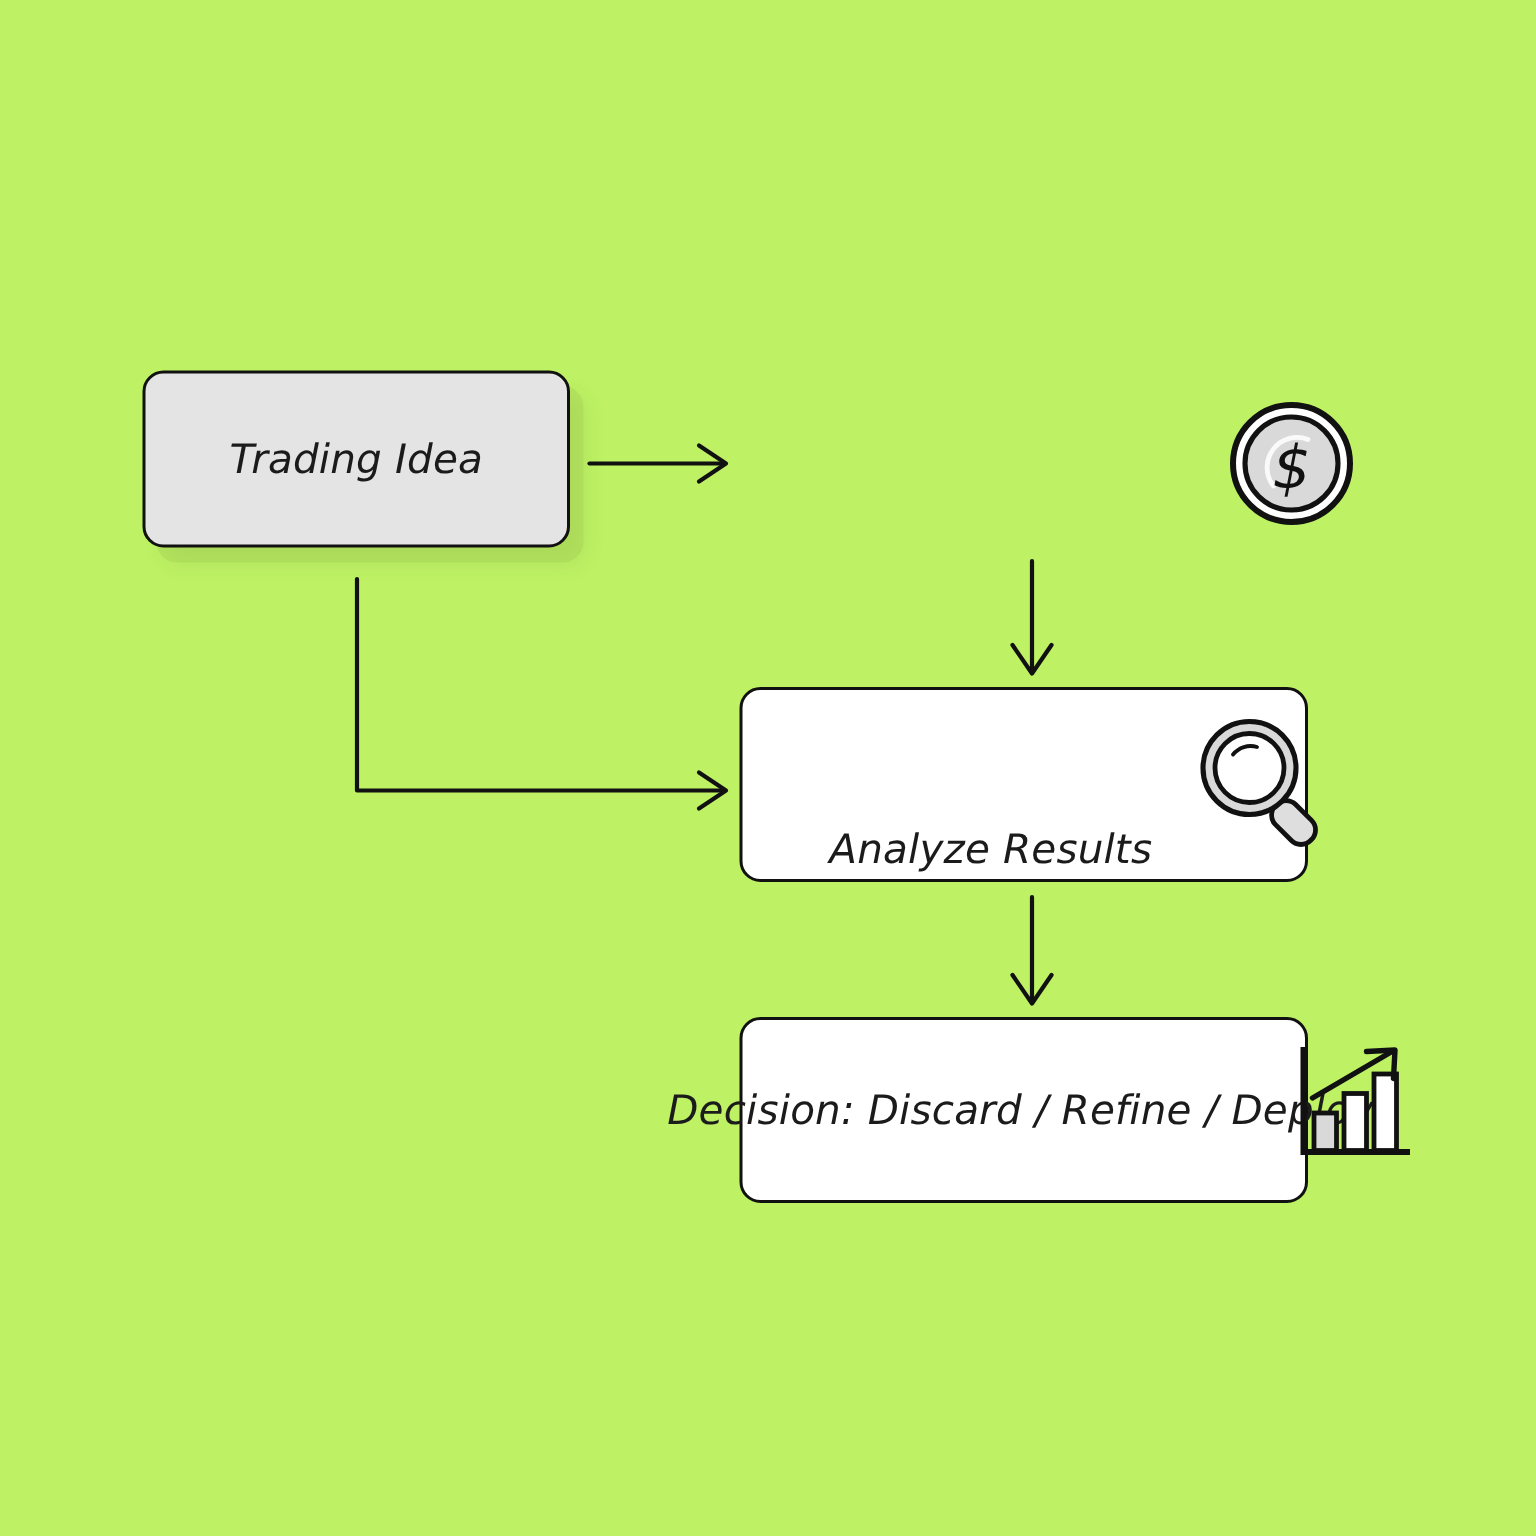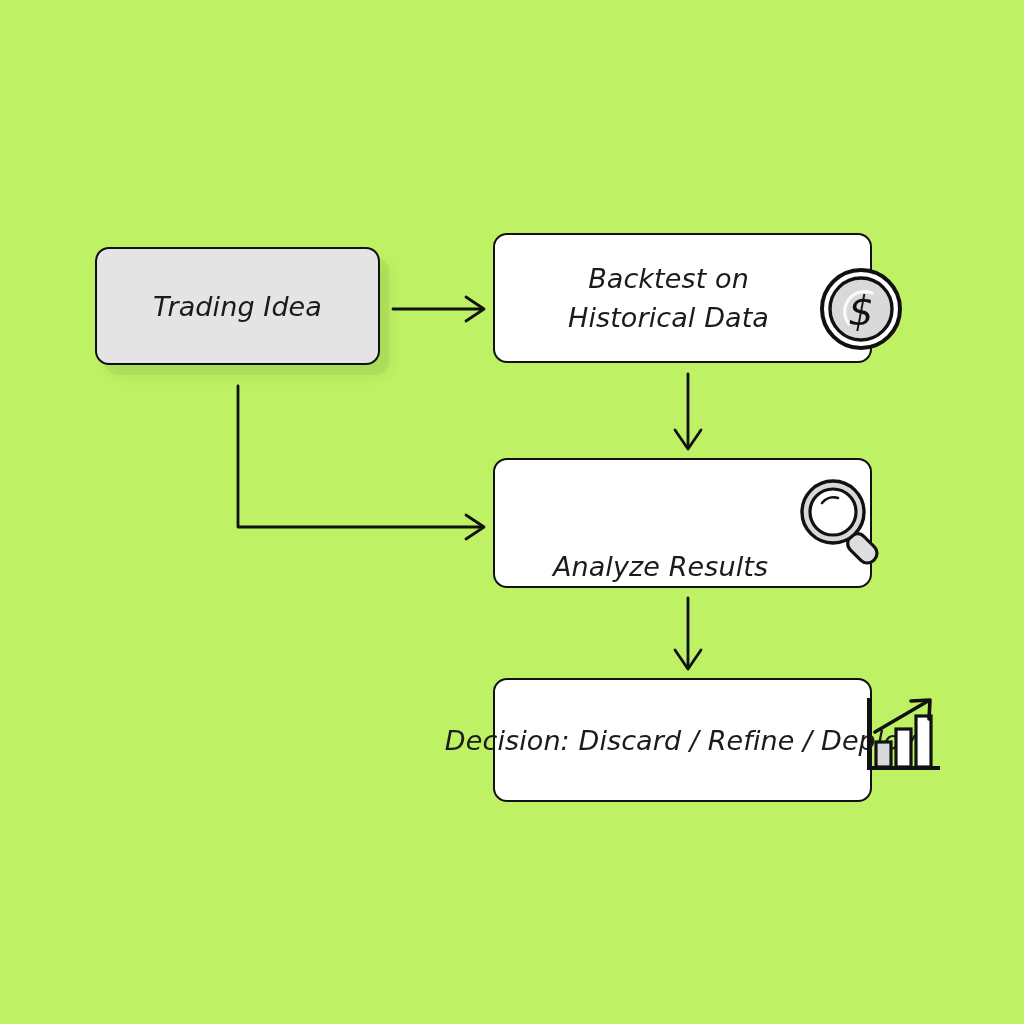--- a/index.html
+++ b/index.html
@@ -127,24 +127,20 @@
         <line x1="688" y1="598" x2="688" y2="668"></line>
         <polyline points="675,650 688,669 701,650" fill="none"></polyline>
       </g>
     </g>
   </svg>
 
   <div class="node" id="node-trading-idea">
     <span class="label">Trading Idea</span>
   </div>
 
-  <div class="node" id="node-backtest">
-    <span class="label">Backtest on
-Historical Data</span>
-  </div>
 
   <div class="node" id="node-analyze">
     <span class="label">Analyze Results</span>
   </div>
 
   <div class="node" id="node-decision">
     <span class="label">Decision:
 Discard / Refine / Deploy</span>
   </div>
 

